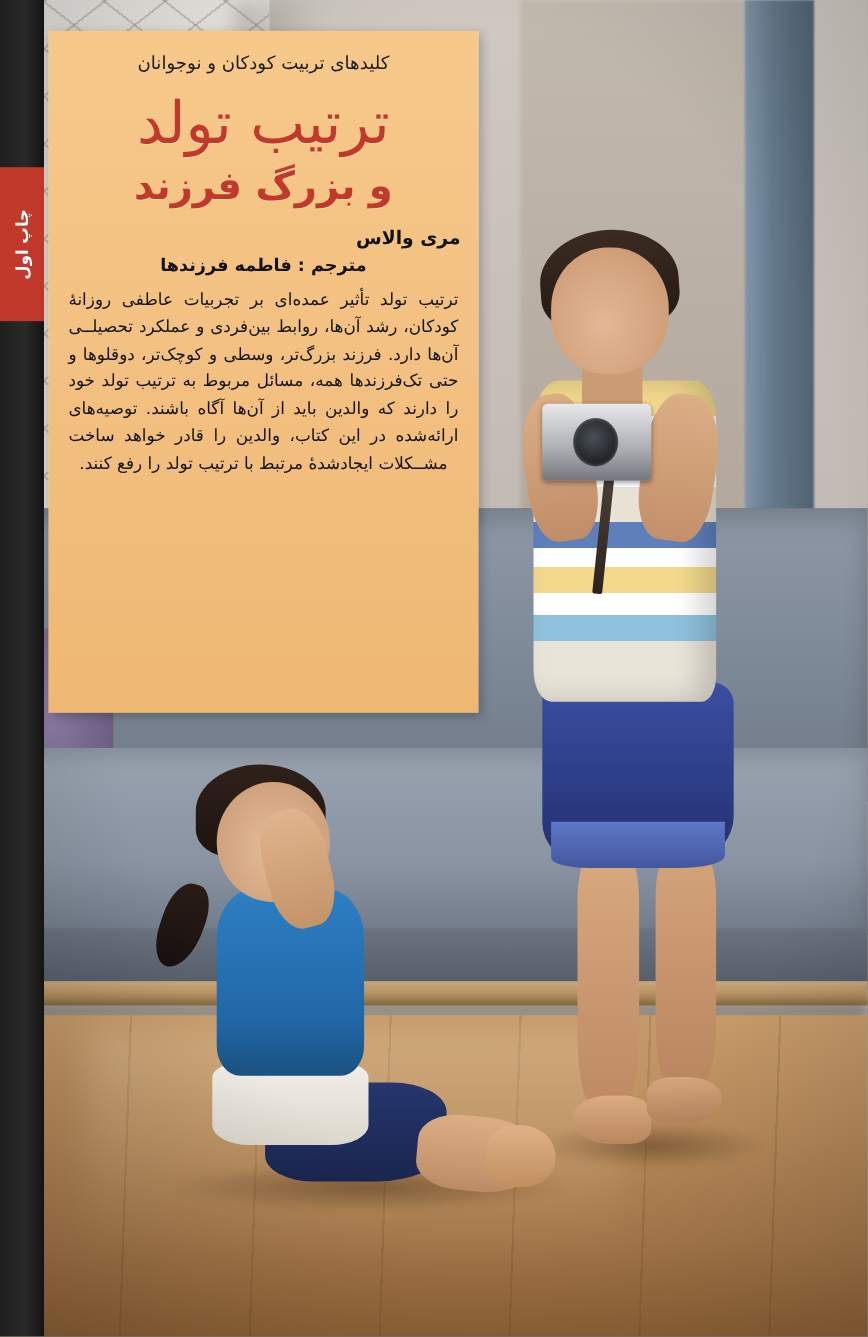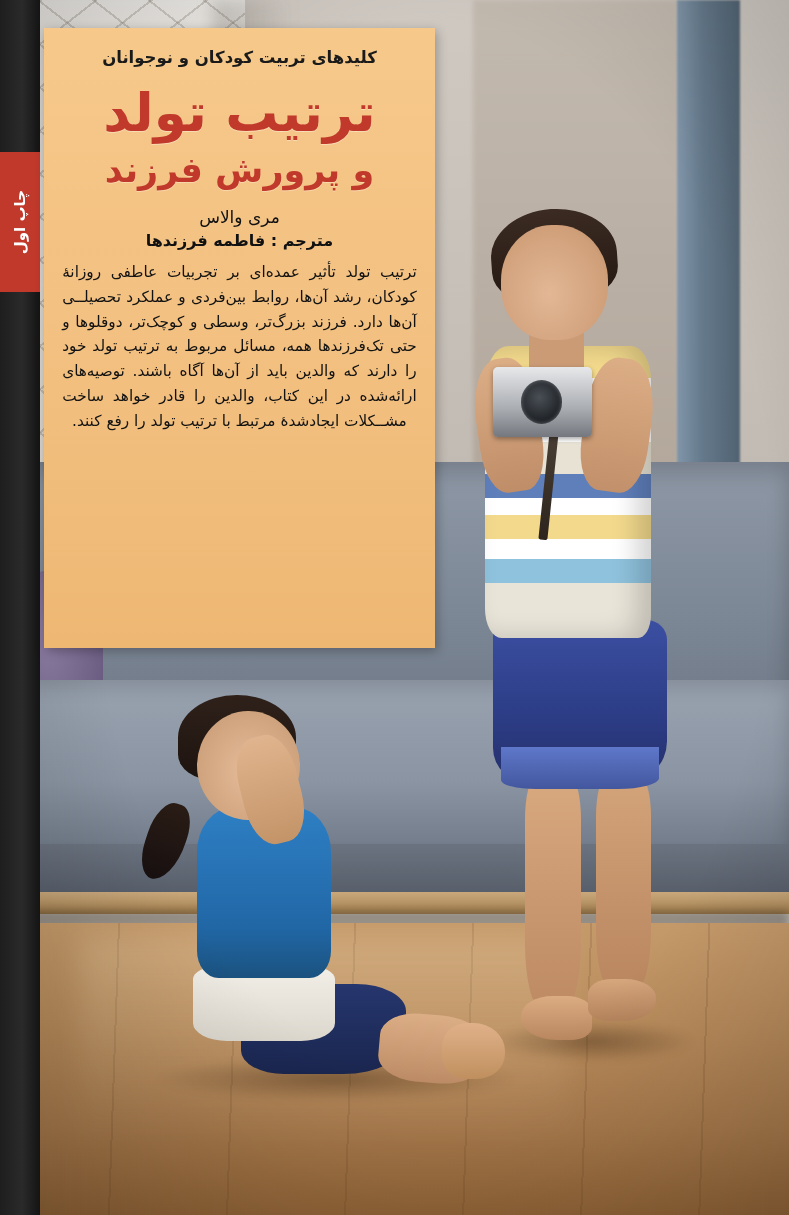--- a/index.html
+++ b/index.html
@@ -315,46 +315,47 @@
     background: linear-gradient(180deg, #f6c98a 0%, #f3c182 45%, #eeb873 100%);
     box-shadow: 2px 3px 10px rgba(0,0,0,.28);
     padding: 14px 16px 10px 16px;
     box-sizing: border-box;
     text-align: center;
     direction: rtl;
   }
   .kicker {
     color: #1a1a1a;
     font-size: 16.5px;
-    font-weight: bold;
+    font-weight: normal;
     letter-spacing: 0px;
     margin: 6px 0 18px 0;
     white-space: nowrap;
   }
   .title-main {
     color: #c0392b;
     font-size: 53px;
-    font-weight: bold;
+    font-weight: normal;
     line-height: 1.05;
     margin: 16px 0 2px 0;
     text-shadow: 0 1px 0 rgba(255,255,255,.35);
   }
   .title-sub {
     color: #c0392b;
     font-size: 35px;
     font-weight: bold;
     line-height: 1.1;
     margin: 10px 0 14px 0;
     text-shadow: 0 1px 0 rgba(255,255,255,.3);
   }
   .author {
     color: #111111;
     font-size: 17px;
-    font-weight: normal;
+    font-weight: bold;
     margin: 18px 0 4px 0;
+    text-align: right;
   }
   .translator {
     color: #111111;
     font-size: 16px;
     font-weight: bold;
     margin: 2px 0 10px 0;
   }
   .blurb {
     color: #121212;
     font-size: 15.3px;
@@ -425,19 +426,19 @@
 
   <div class="spine">
     <div class="spine-badge">
       <span>چاپ اول</span>
     </div>
   </div>
 
   <div class="panel">
     <div class="kicker">کلیدهای تربیت کودکان و نوجوانان</div>
     <div class="title-main">ترتیب تولد</div>
-    <div class="title-sub">و پرورش فرزند</div>
+    <div class="title-sub">و بزرگ فرزند</div>
     <div class="author">مری والاس</div>
     <div class="translator">مترجم : فاطمه فرزندها</div>
     <div class="blurb">ترتیب تولد تأثیر عمده‌ای بر تجربیات عاطفی روزانهٔ کودکان، رشد آن‌ها، روابط بین‌فردی و عملکرد تحصیلــی آن‌ها دارد. فرزند بزرگ‌تر، وسطی و کوچک‌تر، دوقلوها و حتی تک‌فرزندها همه، مسائل مربوط به ترتیب تولد خود را دارند که والدین باید از آن‌ها آگاه باشند. توصیه‌های ارائه‌شده در این کتاب، والدین را قادر خواهد ساخت مشــکلات ایجادشدهٔ مرتبط با ترتیب تولد را رفع کنند.</div>
   </div>
 
 </div>
 
 </body></html>

